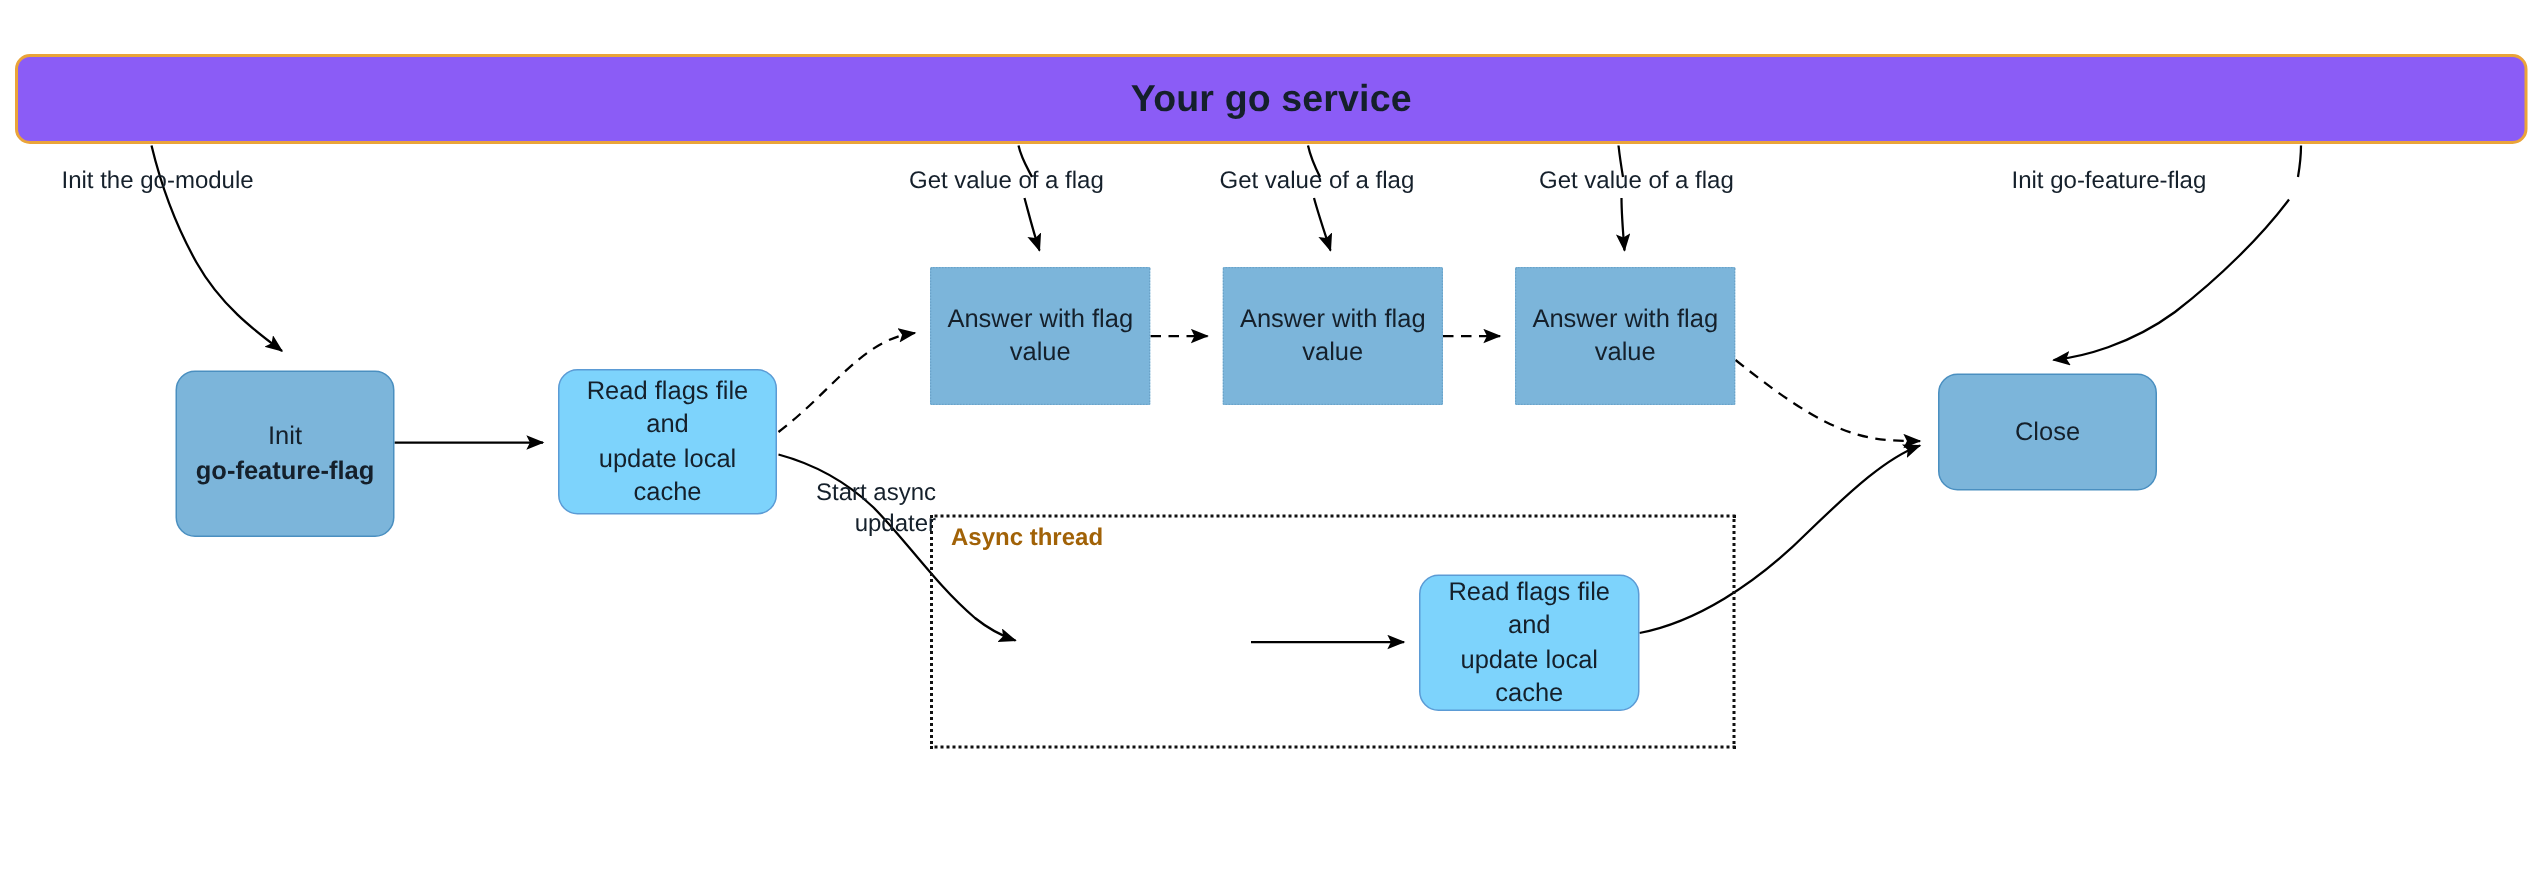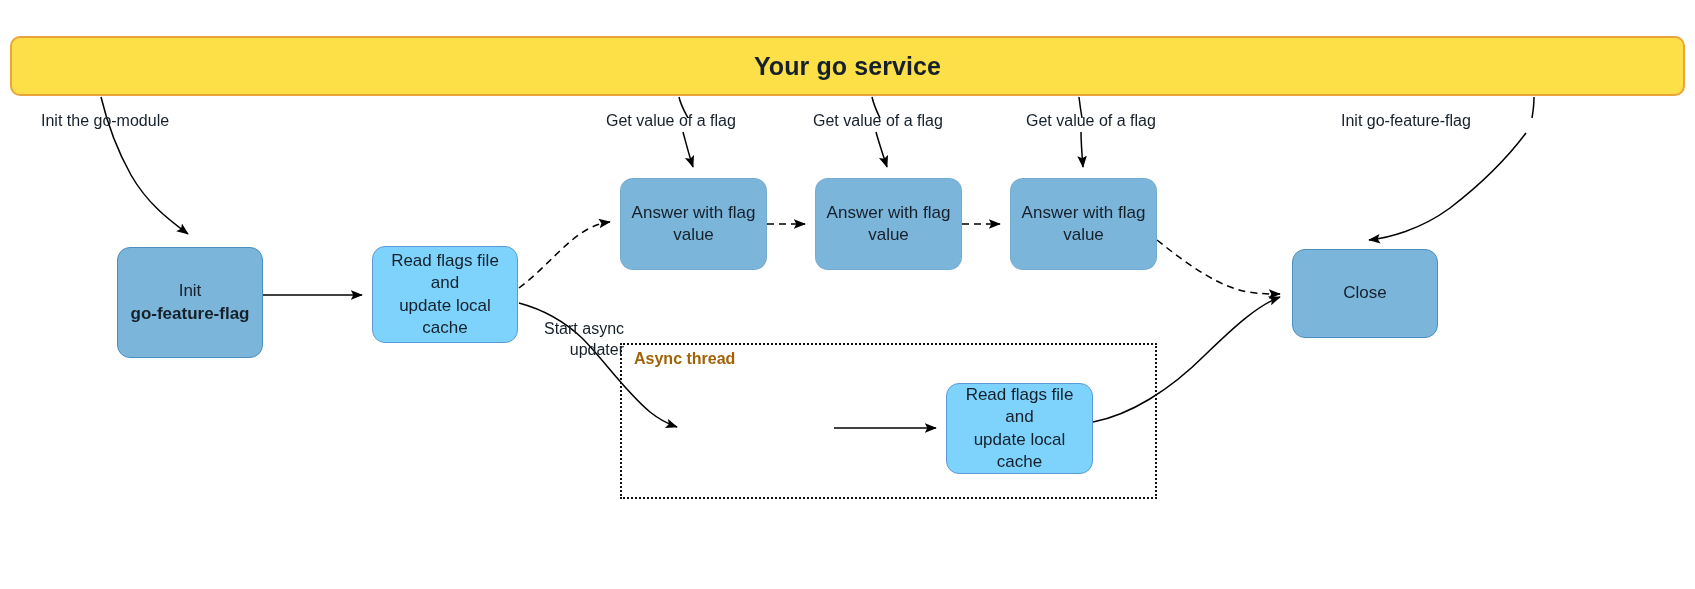--- a/index.html
+++ b/index.html
@@ -41,21 +41,21 @@
     padding: 0 6px;
     box-sizing: border-box;
   }
 
   
   .service-banner {
     left: 10px;
     top: 36px;
     width: 1675px;
     height: 60px;
-    background: #fde047;
+    background: #8b5cf6;
     border: 2px solid #eaa439;
     border-radius: 10px;
     font-size: 25px;
     font-weight: bold;
     letter-spacing: 0.1px;
   }
 
   
   .box-dark {
     background: #7cb5da;
@@ -65,31 +65,31 @@
   }
   .box-light {
     background: #7dd3fc;
     border: 1.6px solid #5b9bd5;
     border-radius: 13px;
     font-size: 17px;
   }
   .box-dashed {
     background: #7cb5da;
     border: 1.6px dotted #6ba3c9;
-    border-radius: 13px;
+    border-radius: 1px;
     font-size: 17px;
   }
 
   
   #node-init          { left: 117px;  top: 247px; width: 146px; height: 111px;  }
   #node-readflags     { left: 372px;  top: 246px; width: 146px; height: 97px;  }
   #node-answer-1      { left: 620px;  top: 178px; width: 147px; height: 92px;  }
   #node-answer-2      { left: 815px;  top: 178px; width: 147px; height: 92px;  }
   #node-answer-3      { left: 1010px; top: 178px; width: 147px; height: 92px;  }
-  #node-close         { left: 1292px; top: 249px; width: 146px; height: 89px;  }
+  #node-close         { left: 1292px; top: 249px; width: 146px; height: 78px;  }
   #node-wait          { left: 687px;  top: 383px; width: 147px; height: 91px;  }
   #node-asyncread     { left: 946px;  top: 383px; width: 147px; height: 91px;  }
 
   .init-line1 { display: block; }
   .init-line2 { display: block; font-weight: bold; }
 
   
   #async-thread {
     position: absolute;
     left: 620px;

